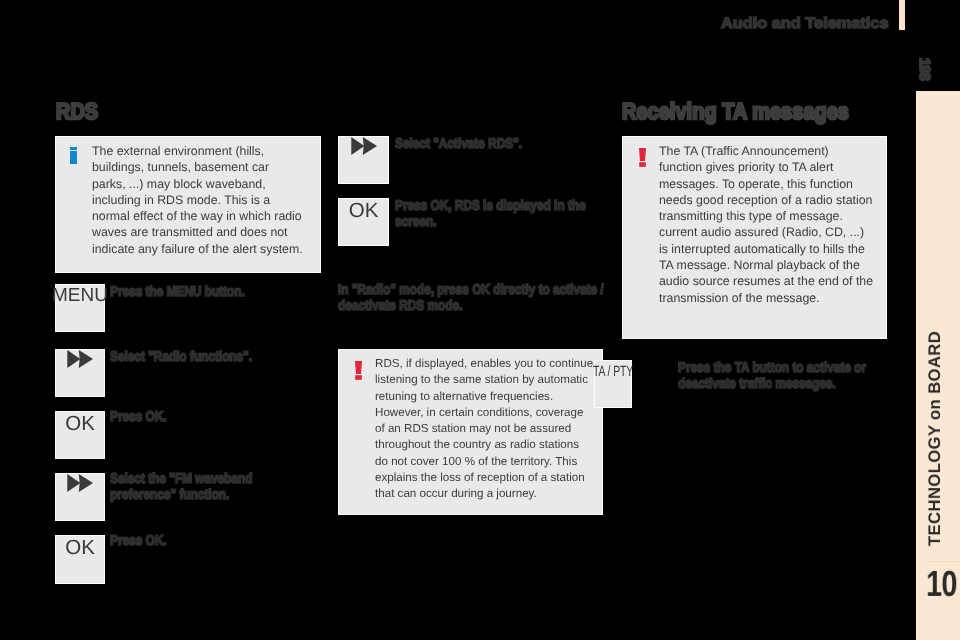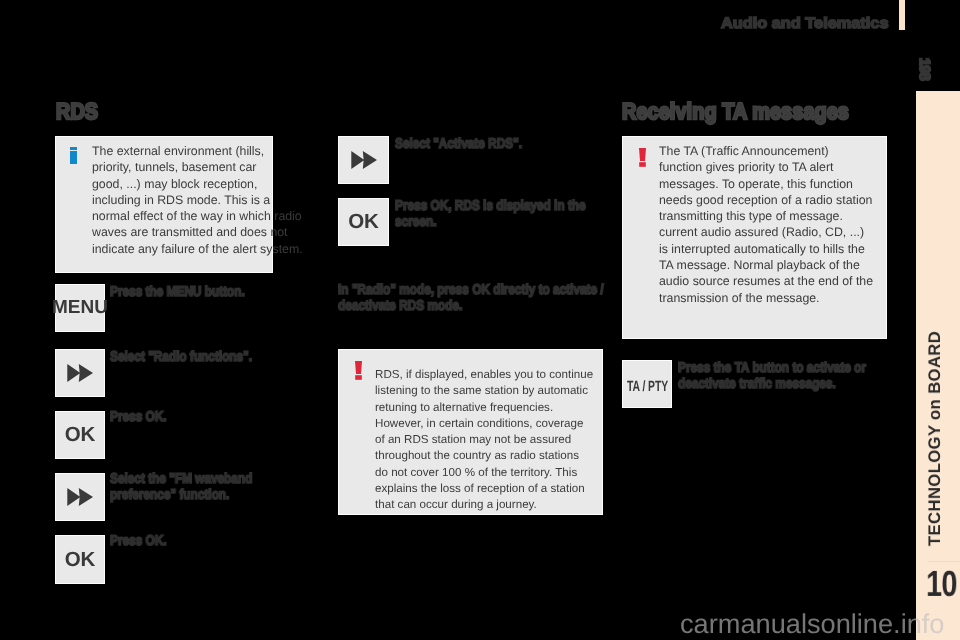--- a/index.html
+++ b/index.html
@@ -35,21 +35,21 @@
 
   
   .box{position:absolute;background:#e9e9e9;border:1px solid #fdfdfd;box-sizing:border-box;}
   .box .ic{position:absolute;font-weight:bold;}
   .box p{margin:0;color:#3b3b3b;font-size:inherit;line-height:16.3px;}
   .box{font-size:12.35px;}
   .ln{display:block;white-space:pre;}
 
   
   .btn{position:absolute;background:#e9e9e9;border:1px solid #fdfdfd;box-sizing:border-box;
-       display:flex;align-items:center;justify-content:center;color:#3a3a3a;font-weight:bold;}
+       display:flex;align-items:flex-start;justify-content:center;color:#3a3a3a;font-weight:normal;}
   .btn-txt,.para{position:absolute;color:#2e2e2e;font-weight:bold;font-size:13px;line-height:14.85px;
            will-change:transform;
            transform:scale(0.91,1.08);transform-origin:left top;white-space:pre;
            -webkit-text-stroke:1.55px #333333;paint-order:stroke fill;filter:blur(0.45px);}
 
   
   .ic-info{left:14px;top:10px;width:7px;height:17px;}
   .ic-info:before{content:"";position:absolute;left:0;top:0;width:7px;height:3px;background:#1088cb;}
   .ic-info:after{content:"";position:absolute;left:0;top:4px;width:7px;height:13px;background:#1088cb;}
   .ic-warn{left:16px;top:11px;width:7px;height:19px;}
@@ -71,26 +71,26 @@
   <div class="sidebar">
     <div class="sb-label">
       <span>TECHNOLOGY on BOARD</span>
     </div>
     <div class="sb-rule"></div>
     <div class="sb-num">10</div>
   </div>
 
   <h2 class="sec-h" style="left:56px;top:100px;">RDS</h2>
 
-  <div class="box" style="left:55px;top:136px;width:218px;height:137px;">
+  <div class="box" style="left:55px;top:136px;width:266px;height:137px;">
     <span class="ic ic-info"></span>
     <p style="position:absolute;left:36px;top:6px;width:220px;">
         <span class="ln">The external environment (hills,</span>
-        <span class="ln">priority, tunnels, basement car</span>
-        <span class="ln">good, ...) may block reception,</span>
+        <span class="ln">buildings, tunnels, basement car</span>
+        <span class="ln">parks, ...) may block waveband,</span>
         <span class="ln">including in RDS mode. This is a</span>
         <span class="ln">normal effect of the way in which radio</span>
         <span class="ln">waves are transmitted and does not</span>
         <span class="ln">indicate any failure of the alert system.</span>
       </p>
   </div>
 
   <div class="btn" style="left:55px;top:284px;width:50px;height:48px;font-size:19px;">
     <span>MENU</span>
   </div>
@@ -140,21 +140,21 @@
 
   <div class="para" style="left:338px;top:282px;width:250px;"><span class="ln">In "Radio" mode, press OK directly to activate /</span><span class="ln">deactivate RDS mode.</span></div>
 
   <div class="box" style="left:338px;top:349px;width:265px;height:166px;font-size:11.62px;">
     <span class="ic ic-warn">
         <svg width="7" height="19" viewBox="0 0 7 19">
           <path d="M0 0 H7 L6 13 H1 Z" fill="#e1253a"></path>
           <rect x="0.2" y="14.2" width="6.6" height="4.6" fill="#e1253a"></rect>
         </svg>
       </span>
-    <p style="position:absolute;left:36px;top:6px;width:220px;margin-top:11px;">
+    <p style="position:absolute;left:36px;top:6px;width:220px;">
         <span class="ln">RDS, if displayed, enables you to continue</span>
         <span class="ln">listening to the same station by automatic</span>
         <span class="ln">retuning to alternative frequencies.</span>
         <span class="ln">However, in certain conditions, coverage</span>
         <span class="ln">of an RDS station may not be assured</span>
         <span class="ln">throughout the country as radio stations</span>
         <span class="ln">do not cover 100 % of the territory. This</span>
         <span class="ln">explains the loss of reception of a station</span>
         <span class="ln">that can occur during a journey.</span>
       </p>
@@ -176,19 +176,18 @@
         <span class="ln">needs good reception of a radio station</span>
         <span class="ln">transmitting this type of message.</span>
         <span class="ln">current audio assured (Radio, CD, ...)</span>
         <span class="ln">is interrupted automatically to hills the</span>
         <span class="ln">TA message. Normal playback of the</span>
         <span class="ln">audio source resumes at the end of the</span>
         <span class="ln">transmission of the message.</span>
       </p>
   </div>
 
-  <div class="btn" style="left:622px;top:360px;width:50px;height:48px;font-size:13px;letter-spacing:-0.1px;">
+  <div class="btn" style="left:594px;top:360px;width:38px;height:48px;font-size:13px;letter-spacing:-0.1px;">
     <span style="display:inline-block;white-space:nowrap;transform:scale(0.8,1.14);margin-top:2px;margin-left:1px;">TA / PTY</span>
   </div>
   <div class="btn-txt" style="left:678px;top:360px;width:190px;"><span class="ln">Press the TA button to activate or</span><span class="ln">deactivate traffic messages.</span></div>
 
-  <div class="wm" style="left:680px;top:610px;">carmanualsonline.info</div>
 </div>
 
 </body></html>

